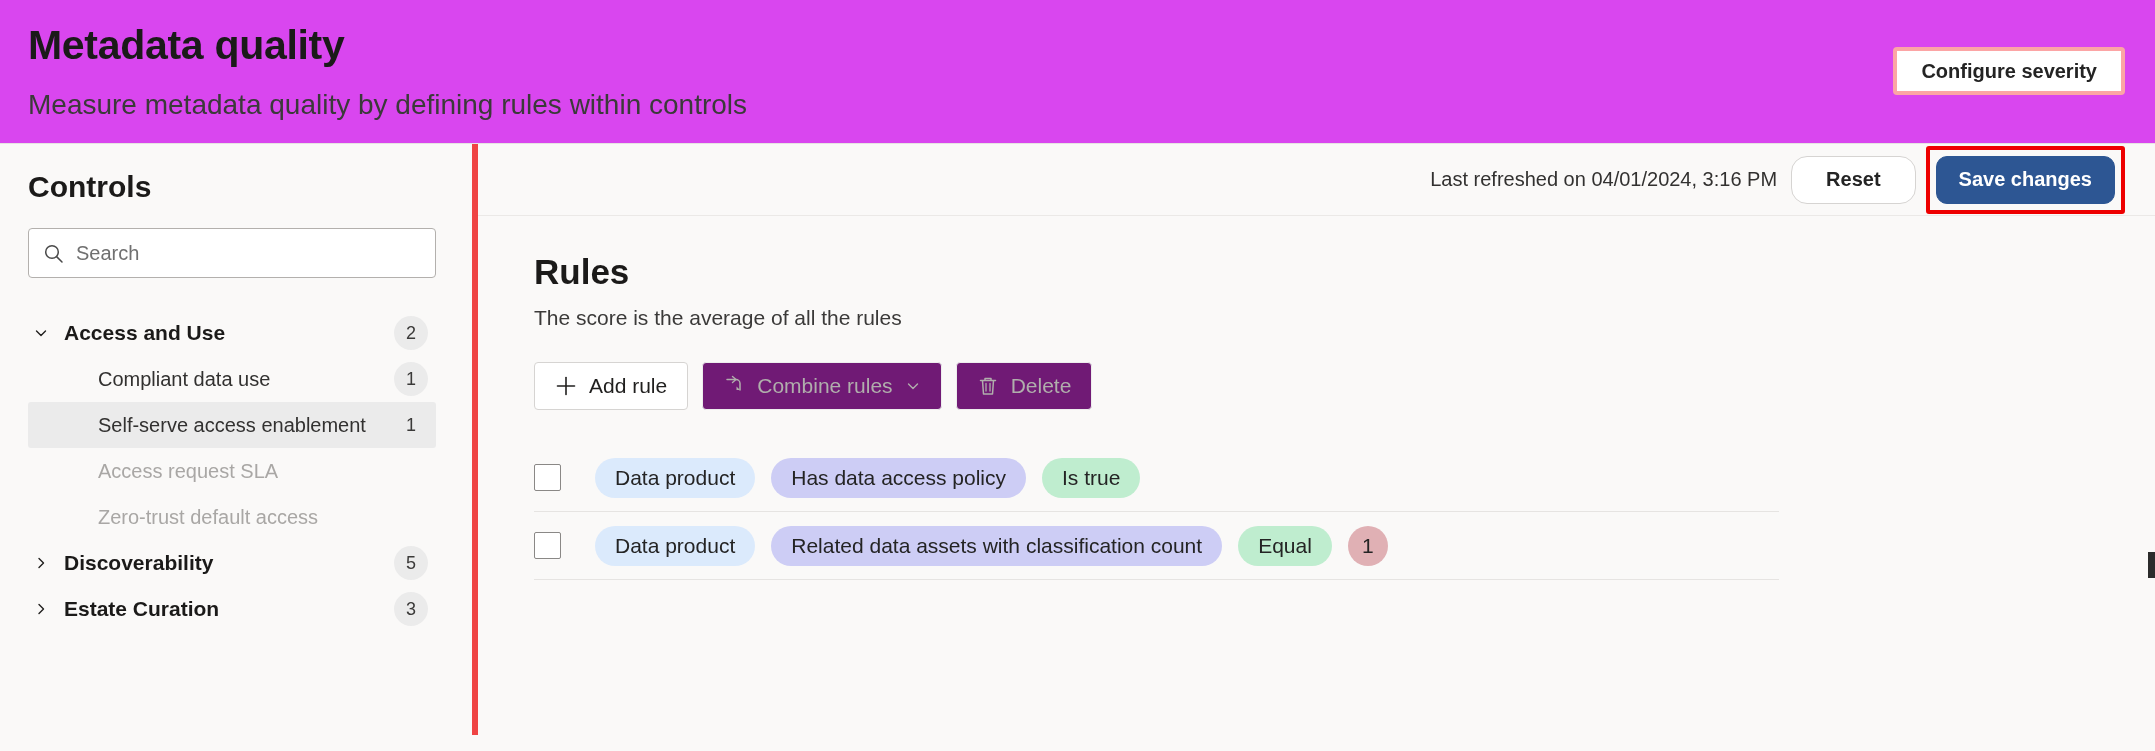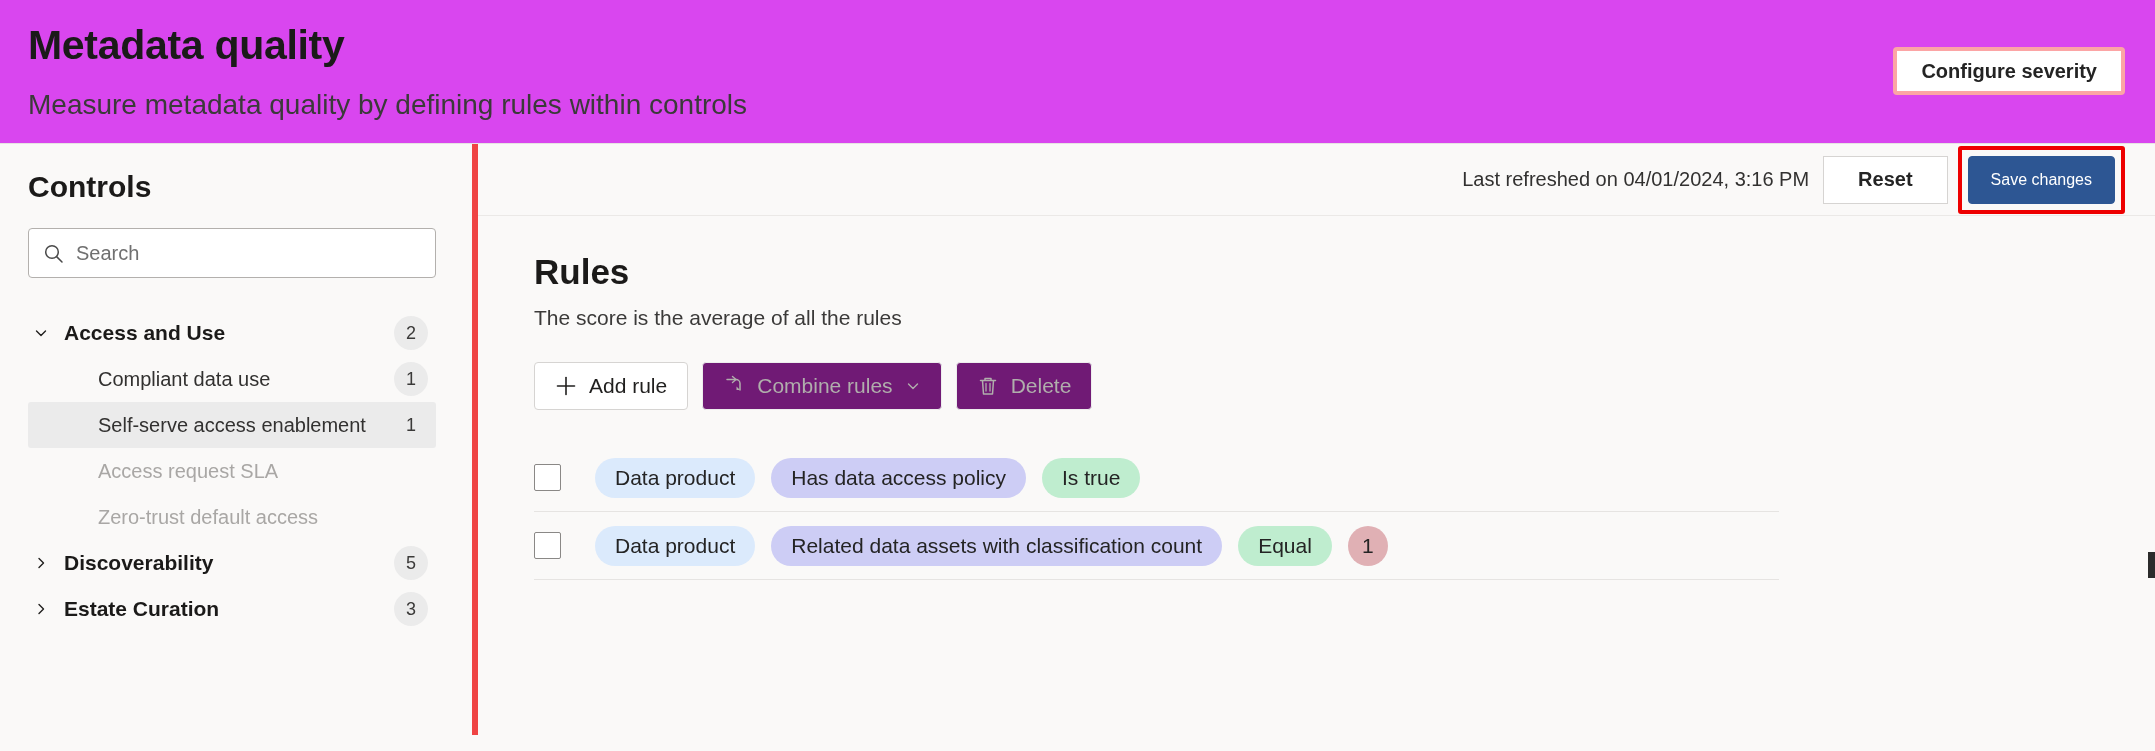--- a/index.html
+++ b/index.html
@@ -146,41 +146,41 @@
   .refresh-text {
     font-size: 20px;
     color: #323130;
     margin-right: 14px;
   }
   .reset-btn {
     height: 48px;
     padding: 0 34px;
     background: #ffffff;
     border: 1px solid #d6d4d2;
-    border-radius: 0;
+    border-radius: 16px;
     font-family: "Liberation Sans", sans-serif;
     font-size: 20px; font-weight: 700; color: #242424;
     cursor: pointer;
     display: flex; align-items: center;
   }
   .save-wrap {
     position: relative;
     margin-left: 10px;
     padding: 6px;
     border: 4px solid #ee0000;
     border-radius: 3px;
   }
   .save-btn {
     height: 48px;
     padding: 0 22px;
     background: #2d5693;
     border: 1px solid #2d5693;
-    border-radius: 4px;
-    font-family: "Liberation Sans", sans-serif;
-    font-size: 16px; font-weight: 400; color: #ffffff;
+    border-radius: 11px;
+    font-family: "Liberation Sans", sans-serif;
+    font-size: 20px; font-weight: 700; color: #ffffff;
     cursor: pointer;
     display: flex; align-items: center;
   }
 
   .rules-area { padding: 36px 0 0 56px; }
   .rules-title {
     font-size: 35px; font-weight: 600; color: #1b1a19;
   }
   .rules-sub {
     margin-top: 14px;

